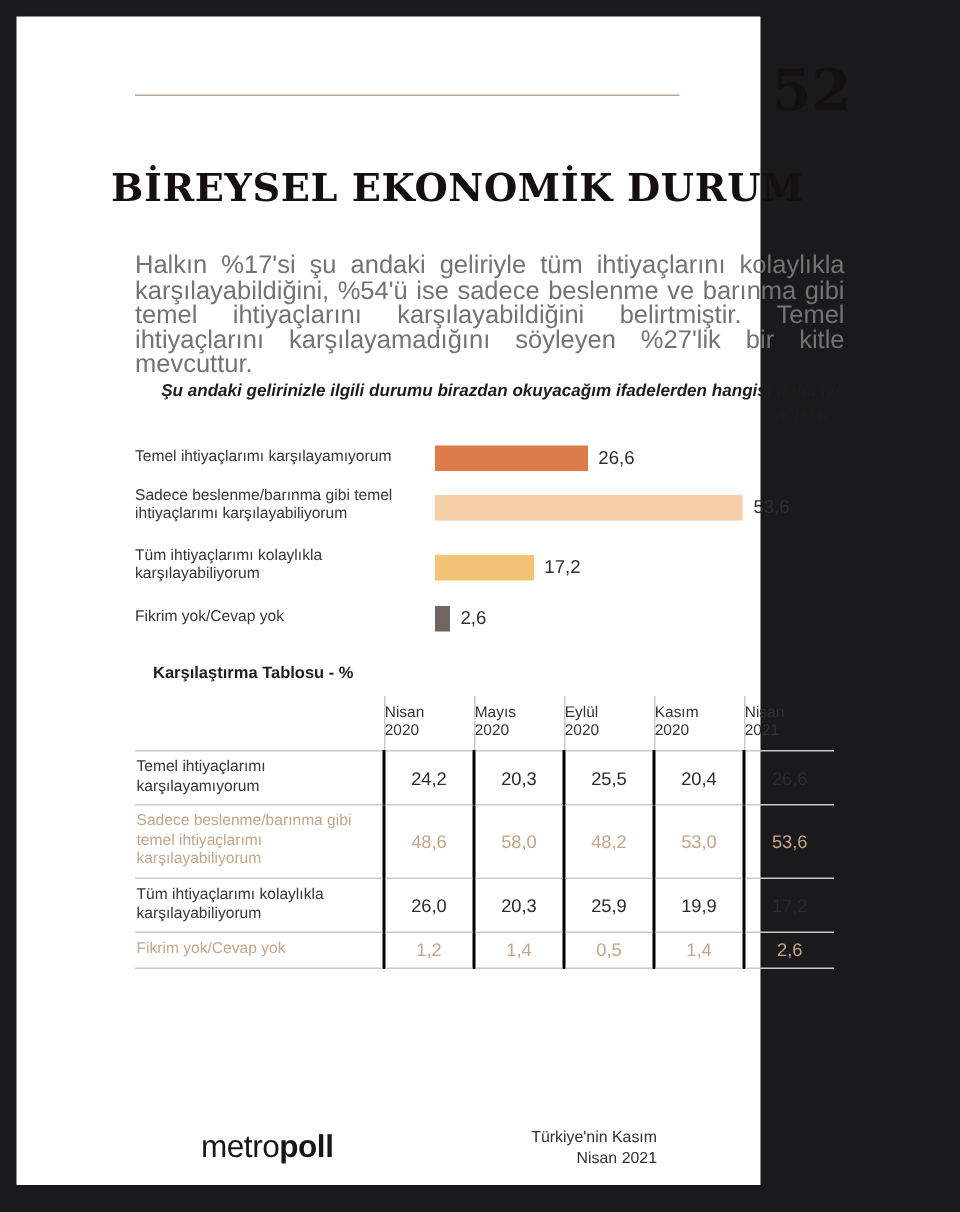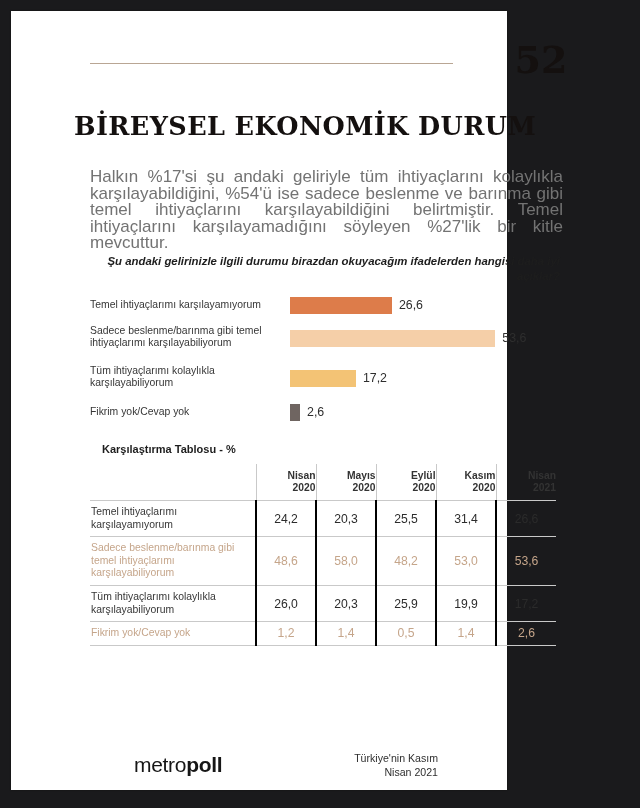--- a/index.html
+++ b/index.html
@@ -150,24 +150,24 @@
     vertical-align: middle;
   }
   table.cmp col.lbl { width: 166px; }
   table.cmp col.num { width: 60px; }
 
   .cmp thead th {
     border-bottom: 1px solid #c9c9c9;
     border-left: 1px solid #c9c9c9;
     height: 36px;
     font-size: 10.3px;
-    font-weight: 700;
+    font-weight: 400;
     line-height: 12.4px;
     color: #333;
-    text-align: right;
+    text-align: left;
     margin-top: 43px;
   }
   .cmp thead th.corner {
     border-left: none;
     border-top: none;
     border-bottom: 1px solid #c9c9c9;
   }
   .cmp tbody td {
     border-bottom: 1px solid #c9c9c9;
     border-left: 2px solid #000000;
@@ -289,21 +289,21 @@
             <div>2021</div>
           </th>
         </tr>
     </thead>
     <tbody id="cmp-body">
         <tr>
           <td class="rowlabel">Temel ihtiyaçlarımı karşılayamıyorum</td>
           <td>24,2</td>
           <td>20,3</td>
           <td>25,5</td>
-          <td>31,4</td>
+          <td>20,4</td>
           <td>26,6</td>
         </tr>
         <tr class="tan">
           <td class="rowlabel">Sadece beslenme/barınma gibi temel ihtiyaçlarımı karşılayabiliyorum</td>
           <td>48,6</td>
           <td>58,0</td>
           <td>48,2</td>
           <td>53,0</td>
           <td>53,6</td>
         </tr>

